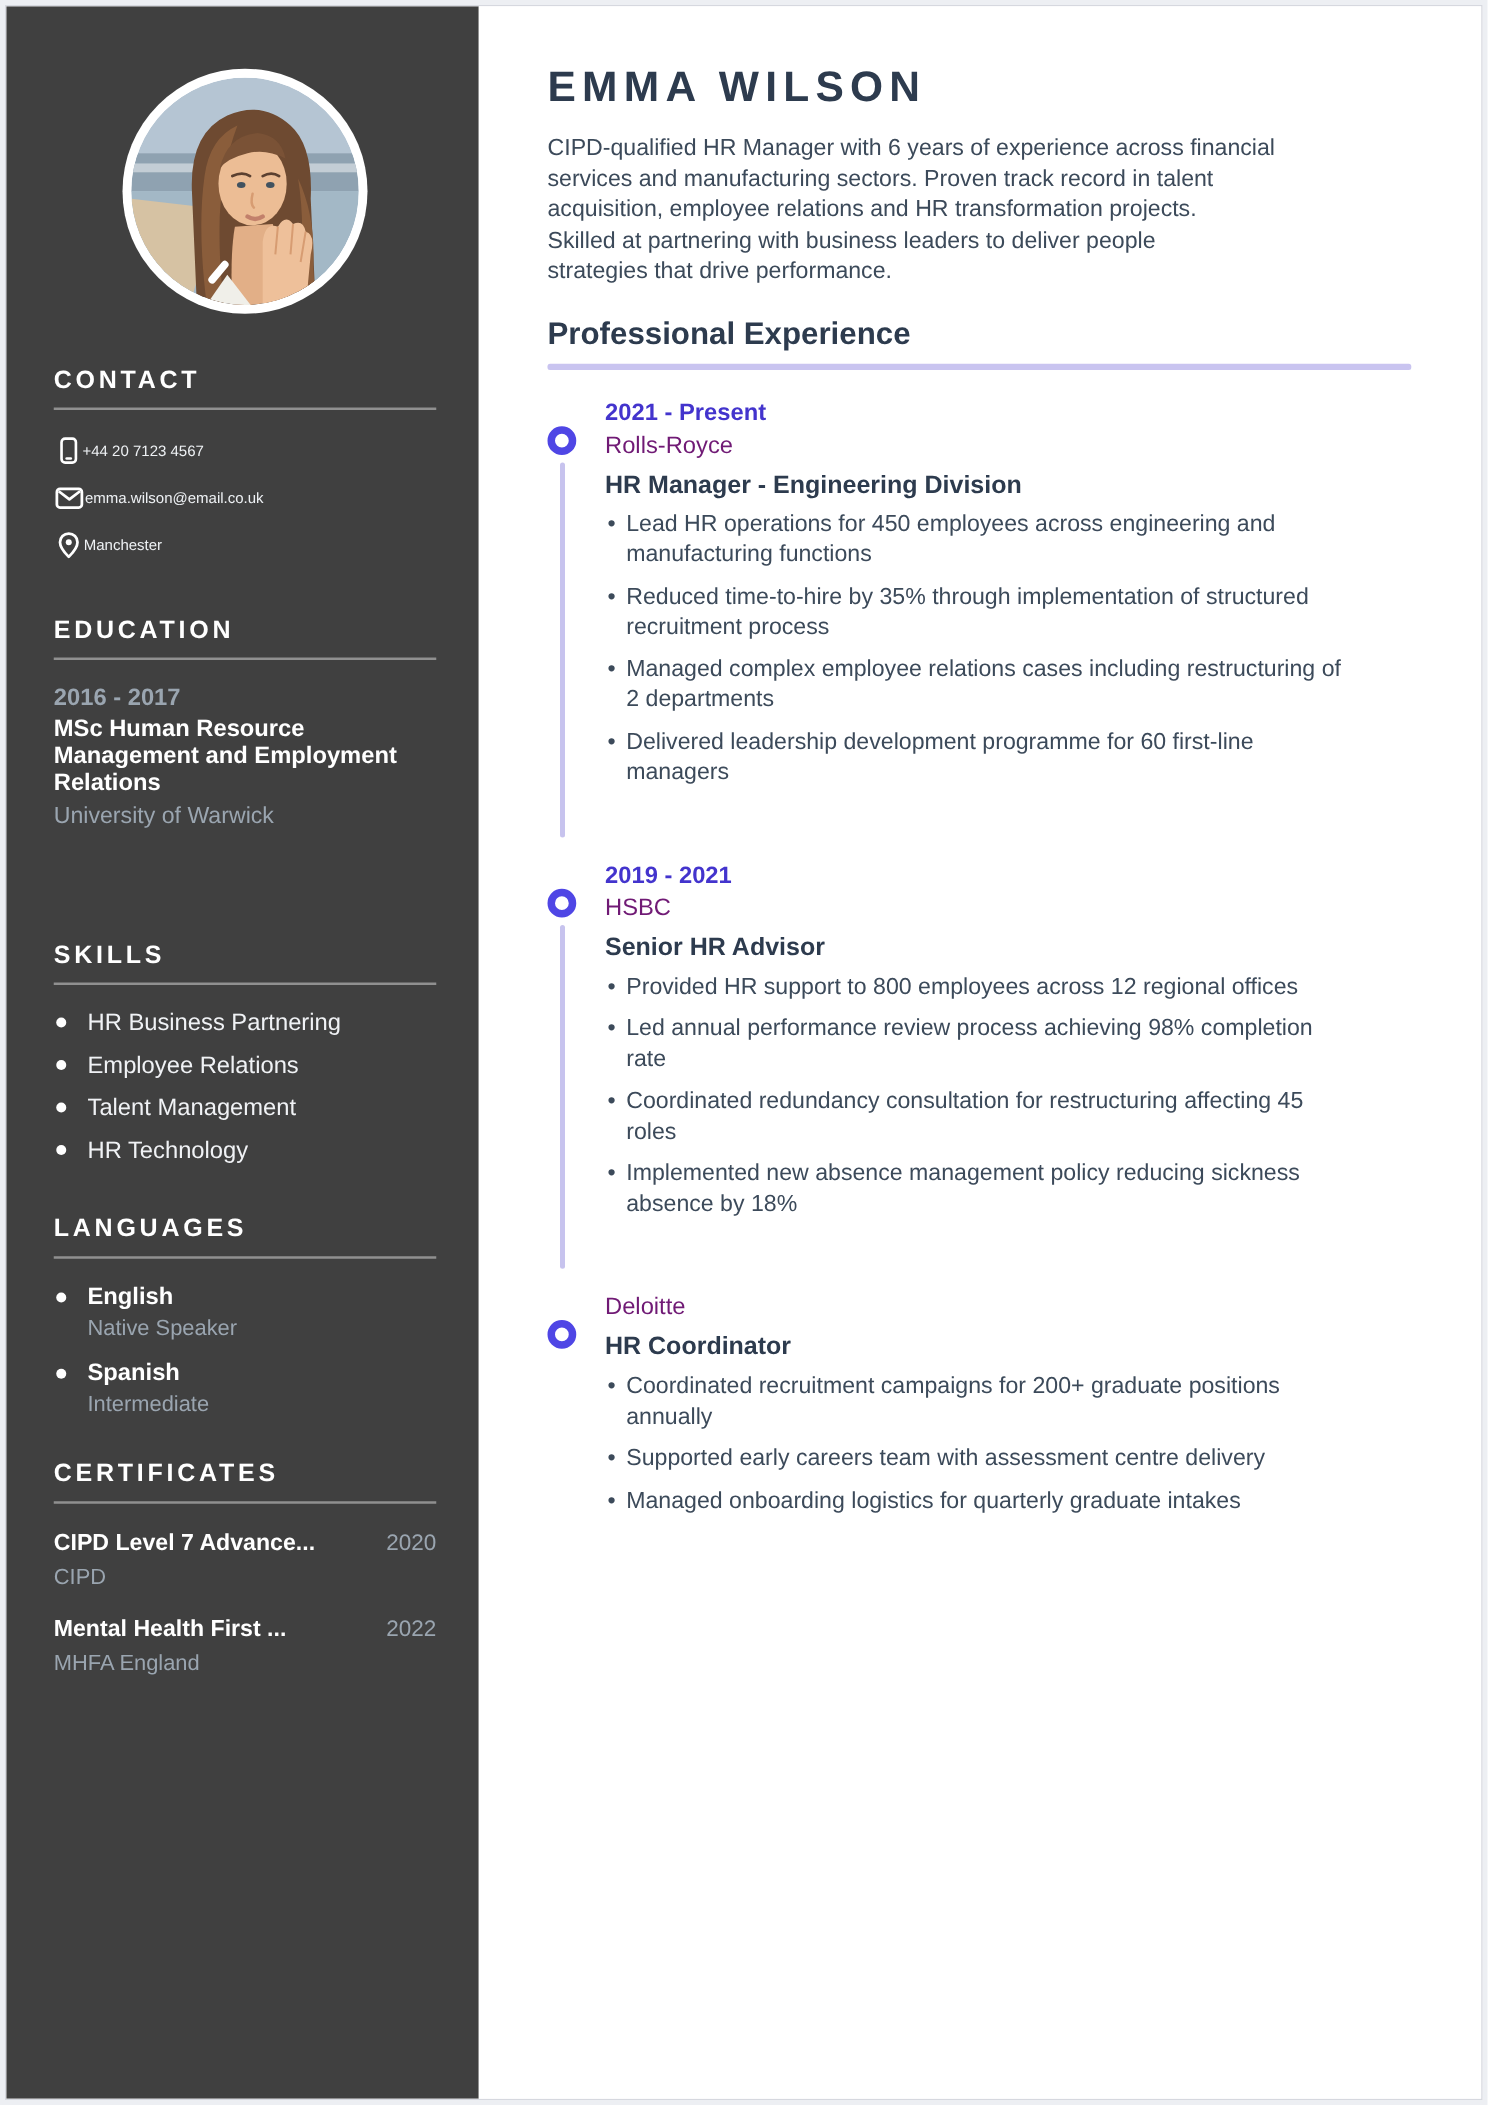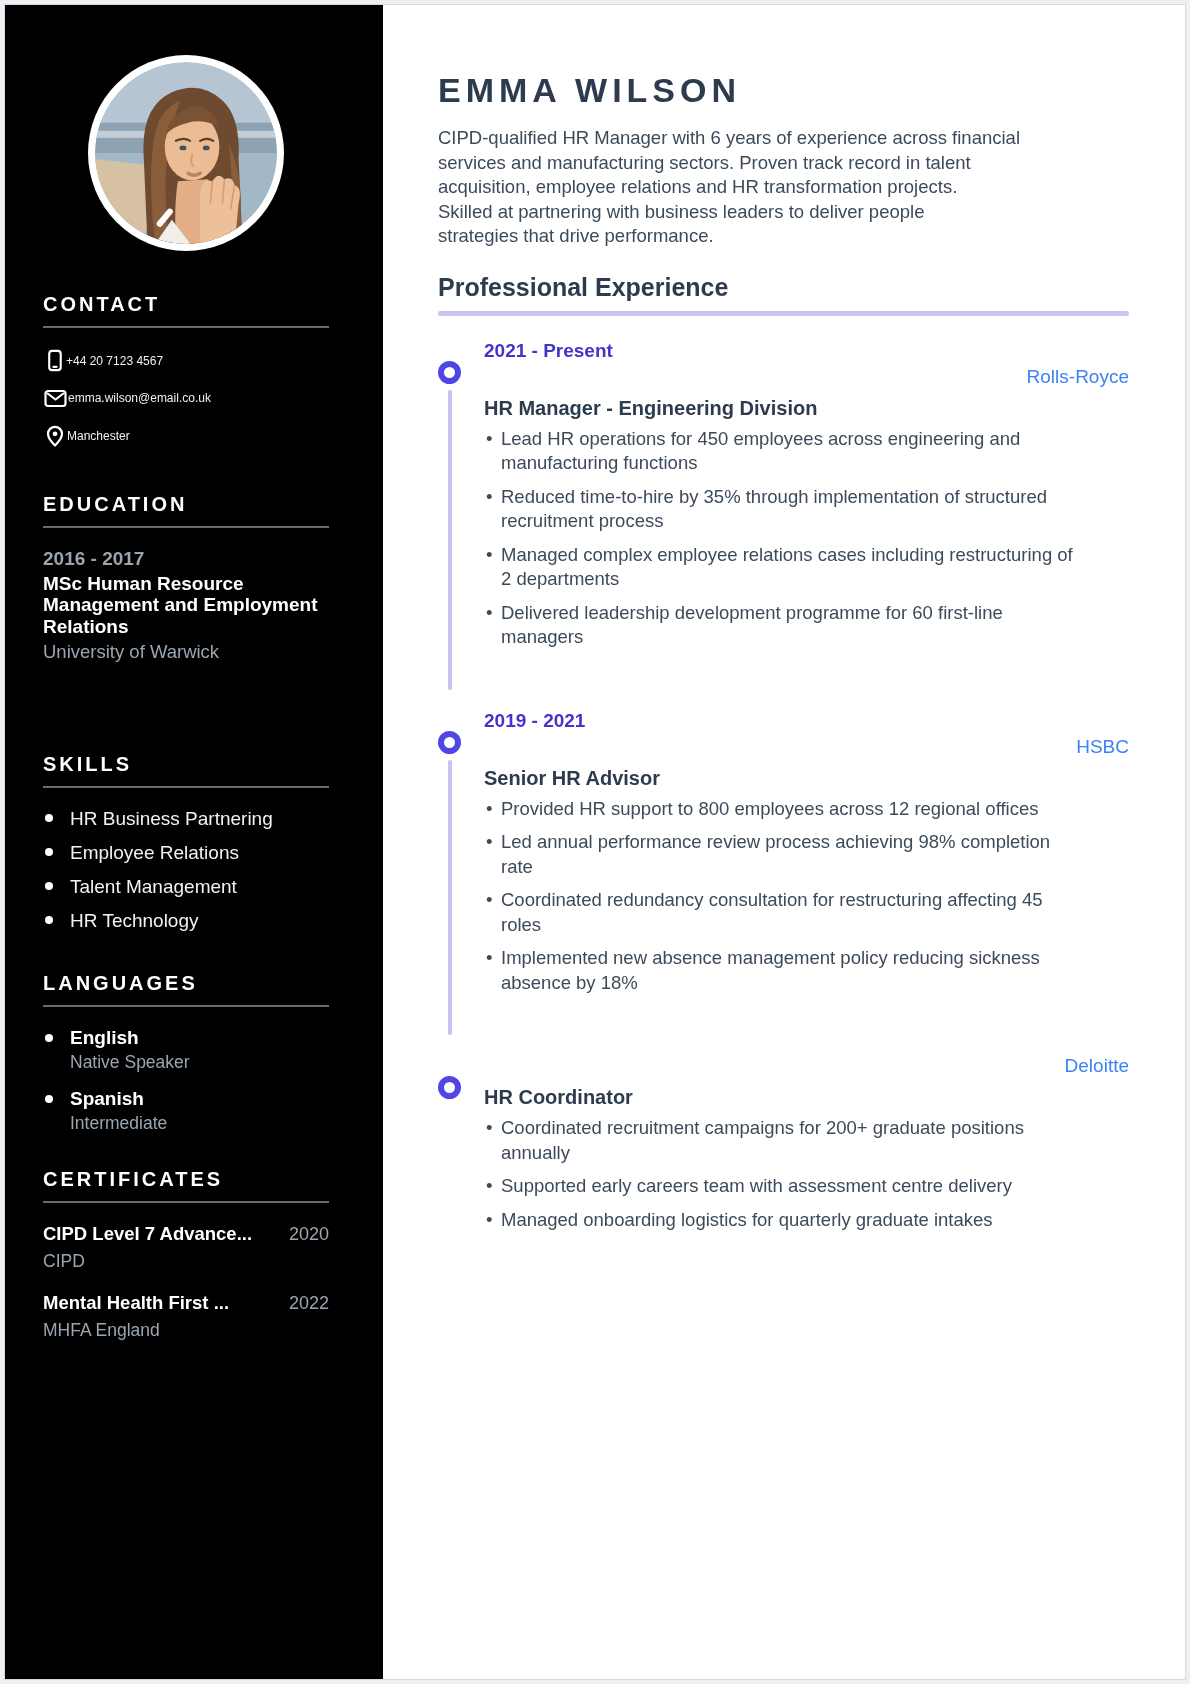--- a/index.html
+++ b/index.html
@@ -9,22 +9,22 @@
     font-family:"Liberation Sans","DejaVu Sans",sans-serif;
     color:#3c4a5a;
   }
   .page {
     width:1182px; height:1676px; margin:4px auto 4px auto;
     background:#ffffff; border:1px solid #d6d8df;
     display:flex; overflow:hidden;
   }
   
   .sidebar {
-    width:378px; flex:0 0 378px; background:#000000;
-    color:#eef1f4; padding:50px 54px 40px 38px;
+    width:378px; flex:0 0 378px; background:#404040;
+    color:#eef1f4; padding:50px 34px 40px 38px;
   }
   .photo-ring {
     width:196px; height:196px; border-radius:50%;
     background:#ffffff; padding:7px; margin:0 auto 42px auto;
   }
   .photo {
     width:100%; height:100%; border-radius:50%; overflow:hidden; display:block;
   }
   .s-section { margin-top:44px; }
   .s-section.first { margin-top:0; }
@@ -54,21 +54,21 @@
     border-radius:50%; background:#ffffff;
   }
   .lang-name { font-size:19px; font-weight:700; color:#ffffff; }
   .lang-level { font-size:17.5px; color:#9aa5b0; margin-top:3px; }
   .cert-item { margin-bottom:20px; }
   .cert-top { display:flex; justify-content:space-between; align-items:baseline; gap:8px; }
   .cert-name { font-size:18.5px; font-weight:700; color:#ffffff; white-space:nowrap; }
   .cert-year { font-size:18px; color:#9aa5b0; }
   .cert-issuer { font-size:17.5px; color:#9aa5b0; margin-top:6px; }
   
-  .main { flex:1 1 auto; background:#ffffff; padding:66px 56px 0 55px; }
+  .main { flex:1 1 auto; background:#ffffff; padding:46px 56px 0 55px; }
   .name {
     font-size:34px; font-weight:700; letter-spacing:5px; color:#2d3b4e;
   }
   .role { margin-top:20px; font-size:19px; font-weight:700; color:#4334cd; }
   .summary {
     margin-top:16px; font-size:18.5px; line-height:24.5px; color:#3c4a5a;
     white-space:pre-line;
   }
   .exp-head { margin-top:24px; font-size:25px; font-weight:700; color:#2d3b4e; }
   .exp-rule { height:5px; background:#c9c4f0; border-radius:2px; margin-top:9px; }
@@ -78,21 +78,21 @@
   .dot {
     position:absolute; left:0; top:21px; width:23px; height:23px;
     border:6px solid #4f46e5; border-radius:50%; background:#ffffff;
   }
   .connector {
     position:absolute; left:10px; top:50px; bottom:-40px; width:3.5px;
     background:#c7c3ee; border-radius:2px;
   }
   .entry:last-child .connector { display:none; }
   .e-period { font-size:19px; font-weight:700; color:#4334cd; }
-  .e-company { font-size:19px; color:#3b82f6; margin-top:4px;text-align:right; }
+  .e-company { font-size:19px; color:#701a75; margin-top:4px; }
   .e-title { font-size:20px; font-weight:700; color:#2d3b4e; margin-top:9px; }
   ul.bullets { list-style:none; margin-top:7px; max-width:600px; }
   ul.bullets li {
     position:relative; padding-left:17px; font-size:18.5px; line-height:24.5px;
     color:#3c4a5a; margin-bottom:9px;
   }
   ul.bullets li::before {
     content:"•"; position:absolute; left:2px; top:0; color:#3c4a5a;
   }
 </style>

